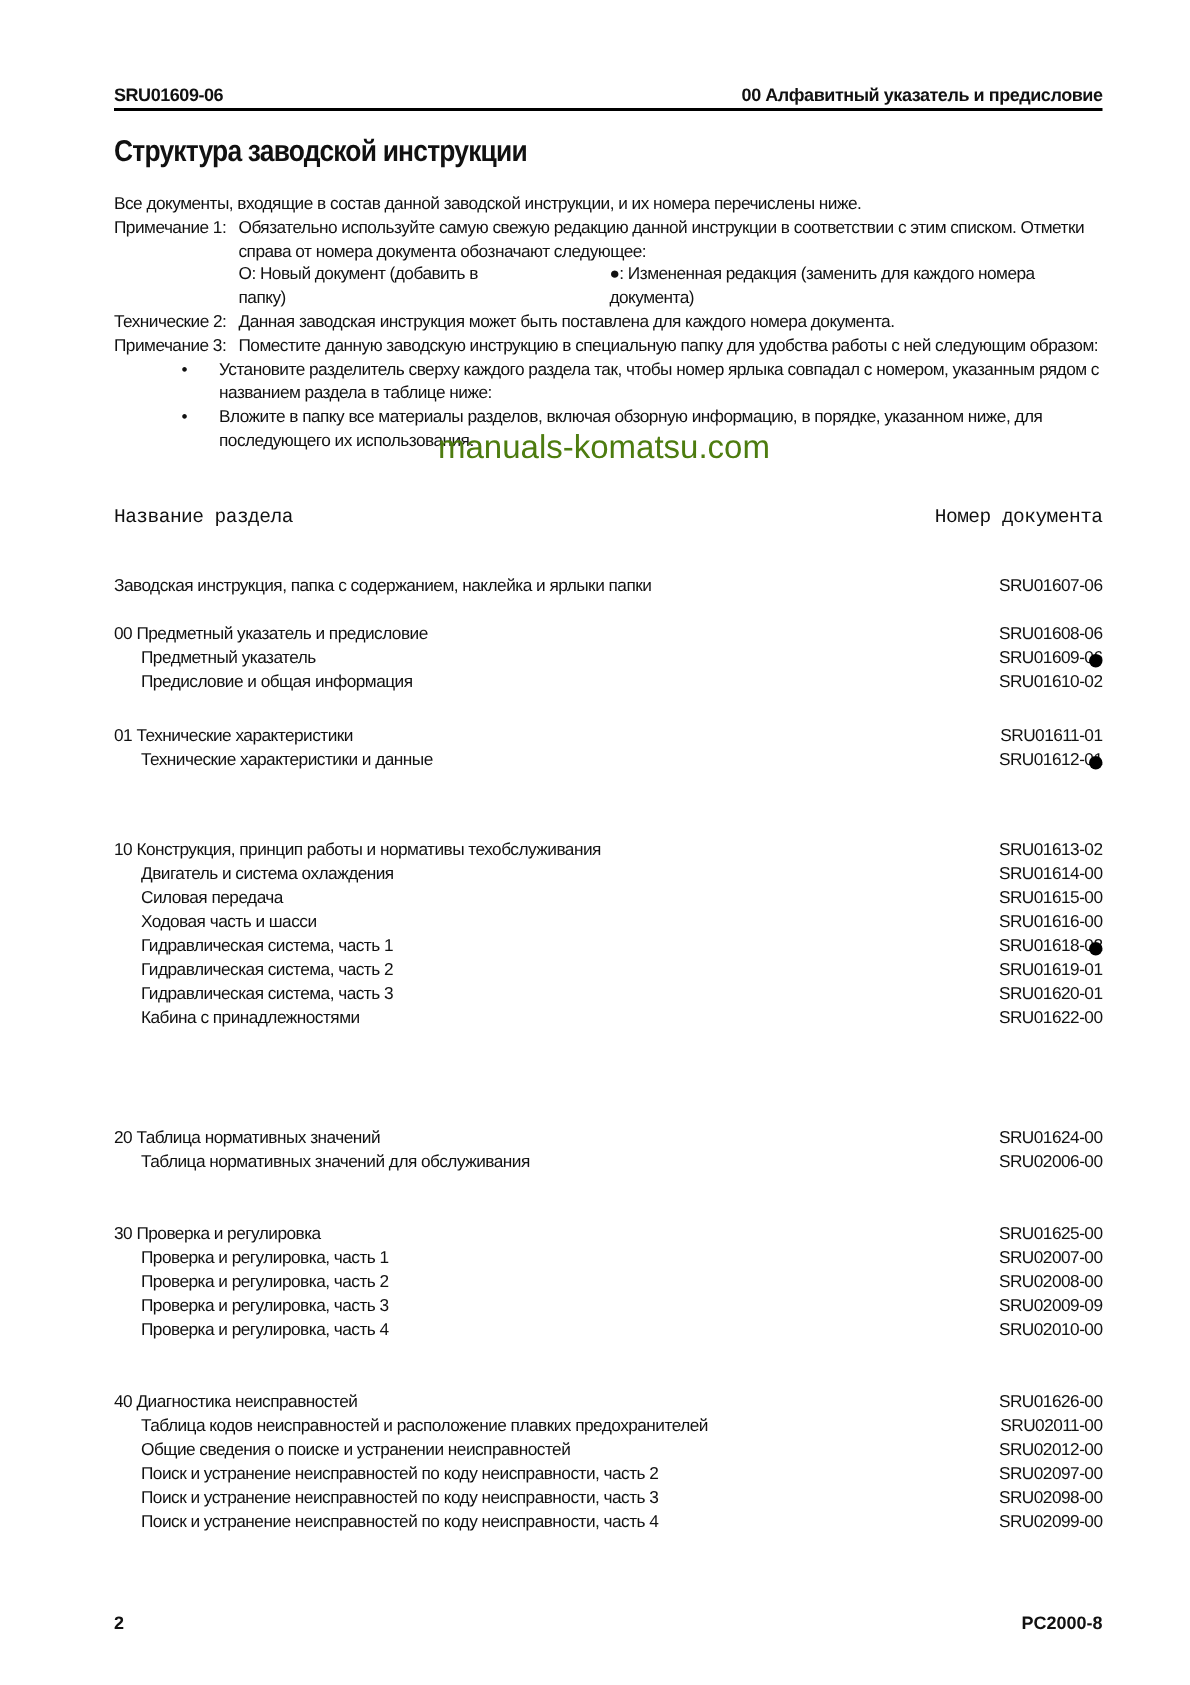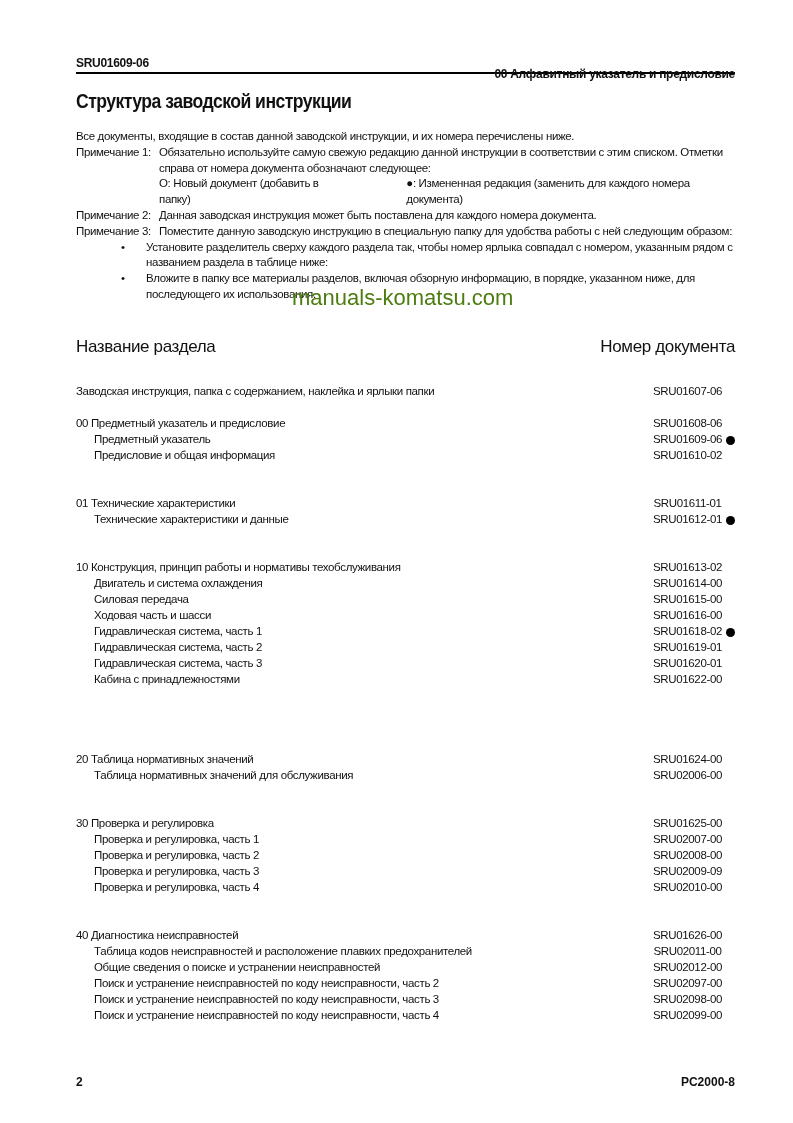--- a/index.html
+++ b/index.html
@@ -1,36 +1,36 @@
 <!DOCTYPE html>
 <html><head>
 <meta charset="utf-8">
 <style>
   html, body { margin: 0; padding: 0; background: #fff; }
   body { width: 793px; height: 1123px; position: relative; font-family: "Liberation Sans", sans-serif; color: #111; overflow: hidden; }
   .header { position: absolute; left: 76px; right: 58px; top: 56px; height: 16px; border-bottom: 2px solid #000; font-weight: bold; font-size: 12px; }
   .header .left { position: absolute; left: 0; top: 0; letter-spacing: -0.3px; }
-  .header .right { position: absolute; right: 0; top: 11px; letter-spacing: -0.3px; }
+  .header .right { position: absolute; right: 0; top: 0; letter-spacing: -0.3px; }
   .title { position: absolute; left: 76px; top: 90px; font-size: 20px; font-weight: bold; letter-spacing: -0.6px; transform: scaleX(0.88); transform-origin: left; }
   .intro { position: absolute; left: 76px; top: 129px; width: 664px; font-size: 11.5px; line-height: 15.8px; letter-spacing: -0.35px; }
   .note { display: flex; }
   .note .nlabel { width: 83px; flex: none; }
   .note .ntext { flex: 1; }
   .legendline { display: flex; }
   .legendline .gap { width: 60px; }
   .bullet { display: flex; margin-left: 45px; }
   .bullet .dot { width: 25px; flex: none; }
   .watermark { position: absolute; left: 292px; top: 285px; font-size: 22px; color: #4d7c0f; letter-spacing: 0px; }
-  .colhead { position: absolute; left: 76px; right: 58px; top: 337px; font-size: 17px; letter-spacing: -0.35px; }
+  .colhead { position: absolute; left: 76px; right: 58px; top: 337px; font-size: 13px; letter-spacing: -0.35px; font-family: Liberation Mono, monospace; }
   .colhead .r { position: absolute; right: 0; top: 0; }
   .toc { position: absolute; left: 76px; right: 58px; font-size: 11.5px; letter-spacing: -0.35px; }
   .row { position: relative; height: 16px; }
   .row .name { position: absolute; left: 0; top: 0; }
   .row.sub .name { left: 18px; }
-  .row .doc { position: absolute; right: 0; top: 0; width: 95px; text-align: center; }
+  .row .doc { position: absolute; right: 0; top: 0; width: 95px; text-align: right; }
   .row .mark { position: absolute; right: 0; top: 3px; width: 9px; height: 9px; border-radius: 50%; background: #000; }
   .footer { position: absolute; left: 76px; right: 58px; top: 1075px; font-size: 12px; font-weight: bold; }
   .footer .r { position: absolute; right: 0; top: 0; }
 </style>
 </head>
 <body>
 
 <div class="header">
   <span class="left">SRU01609-06</span>
   <span class="right">00 Алфавитный указатель и предисловие</span>
@@ -45,21 +45,21 @@
     <span class="ntext">
       <span>Обязательно используйте самую свежую редакцию данной инструкции в соответствии с этим списком. Отметки справа от номера документа обозначают следующее:</span>
       <span class="legendline">
         <span>О: Новый документ (добавить в папку)</span>
         <span class="gap"></span>
         <span>●: Измененная редакция (заменить для каждого номера документа)</span>
       </span>
     </span>
   </div>
   <div class="note">
-    <span class="nlabel">Примечание 2:</span>
+    <span class="nlabel">Технические 2:</span>
     <span class="ntext">Данная заводская инструкция может быть поставлена для каждого номера документа.</span>
   </div>
   <div class="note">
     <span class="nlabel">Примечание 3:</span>
     <span class="ntext">Поместите данную заводскую инструкцию в специальную папку для удобства работы с ней следующим образом:</span>
   </div>
   <div class="bullet">
     <span class="dot">•</span>
     <span>Установите разделитель сверху каждого раздела так, чтобы номер ярлыка совпадал с номером, указанным рядом с названием раздела в таблице ниже:</span>
   </div>
@@ -91,21 +91,21 @@
       <div class="row sub">
         <span class="name">Предметный указатель</span>
         <span class="doc">SRU01609-06</span>
         <span class="mark"></span>
       </div>
       <div class="row sub">
         <span class="name">Предисловие и общая информация</span>
         <span class="doc">SRU01610-02</span>
       </div>
     </div>
-    <div class="toc" style="top: 497px;">
+    <div class="toc" style="top: 485px;">
       <div class="row">
         <span class="name">01 Технические характеристики</span>
         <span class="doc">SRU01611-01</span>
       </div>
       <div class="row sub">
         <span class="name">Технические характеристики и данные</span>
         <span class="doc">SRU01612-01</span>
         <span class="mark"></span>
       </div>
     </div>

